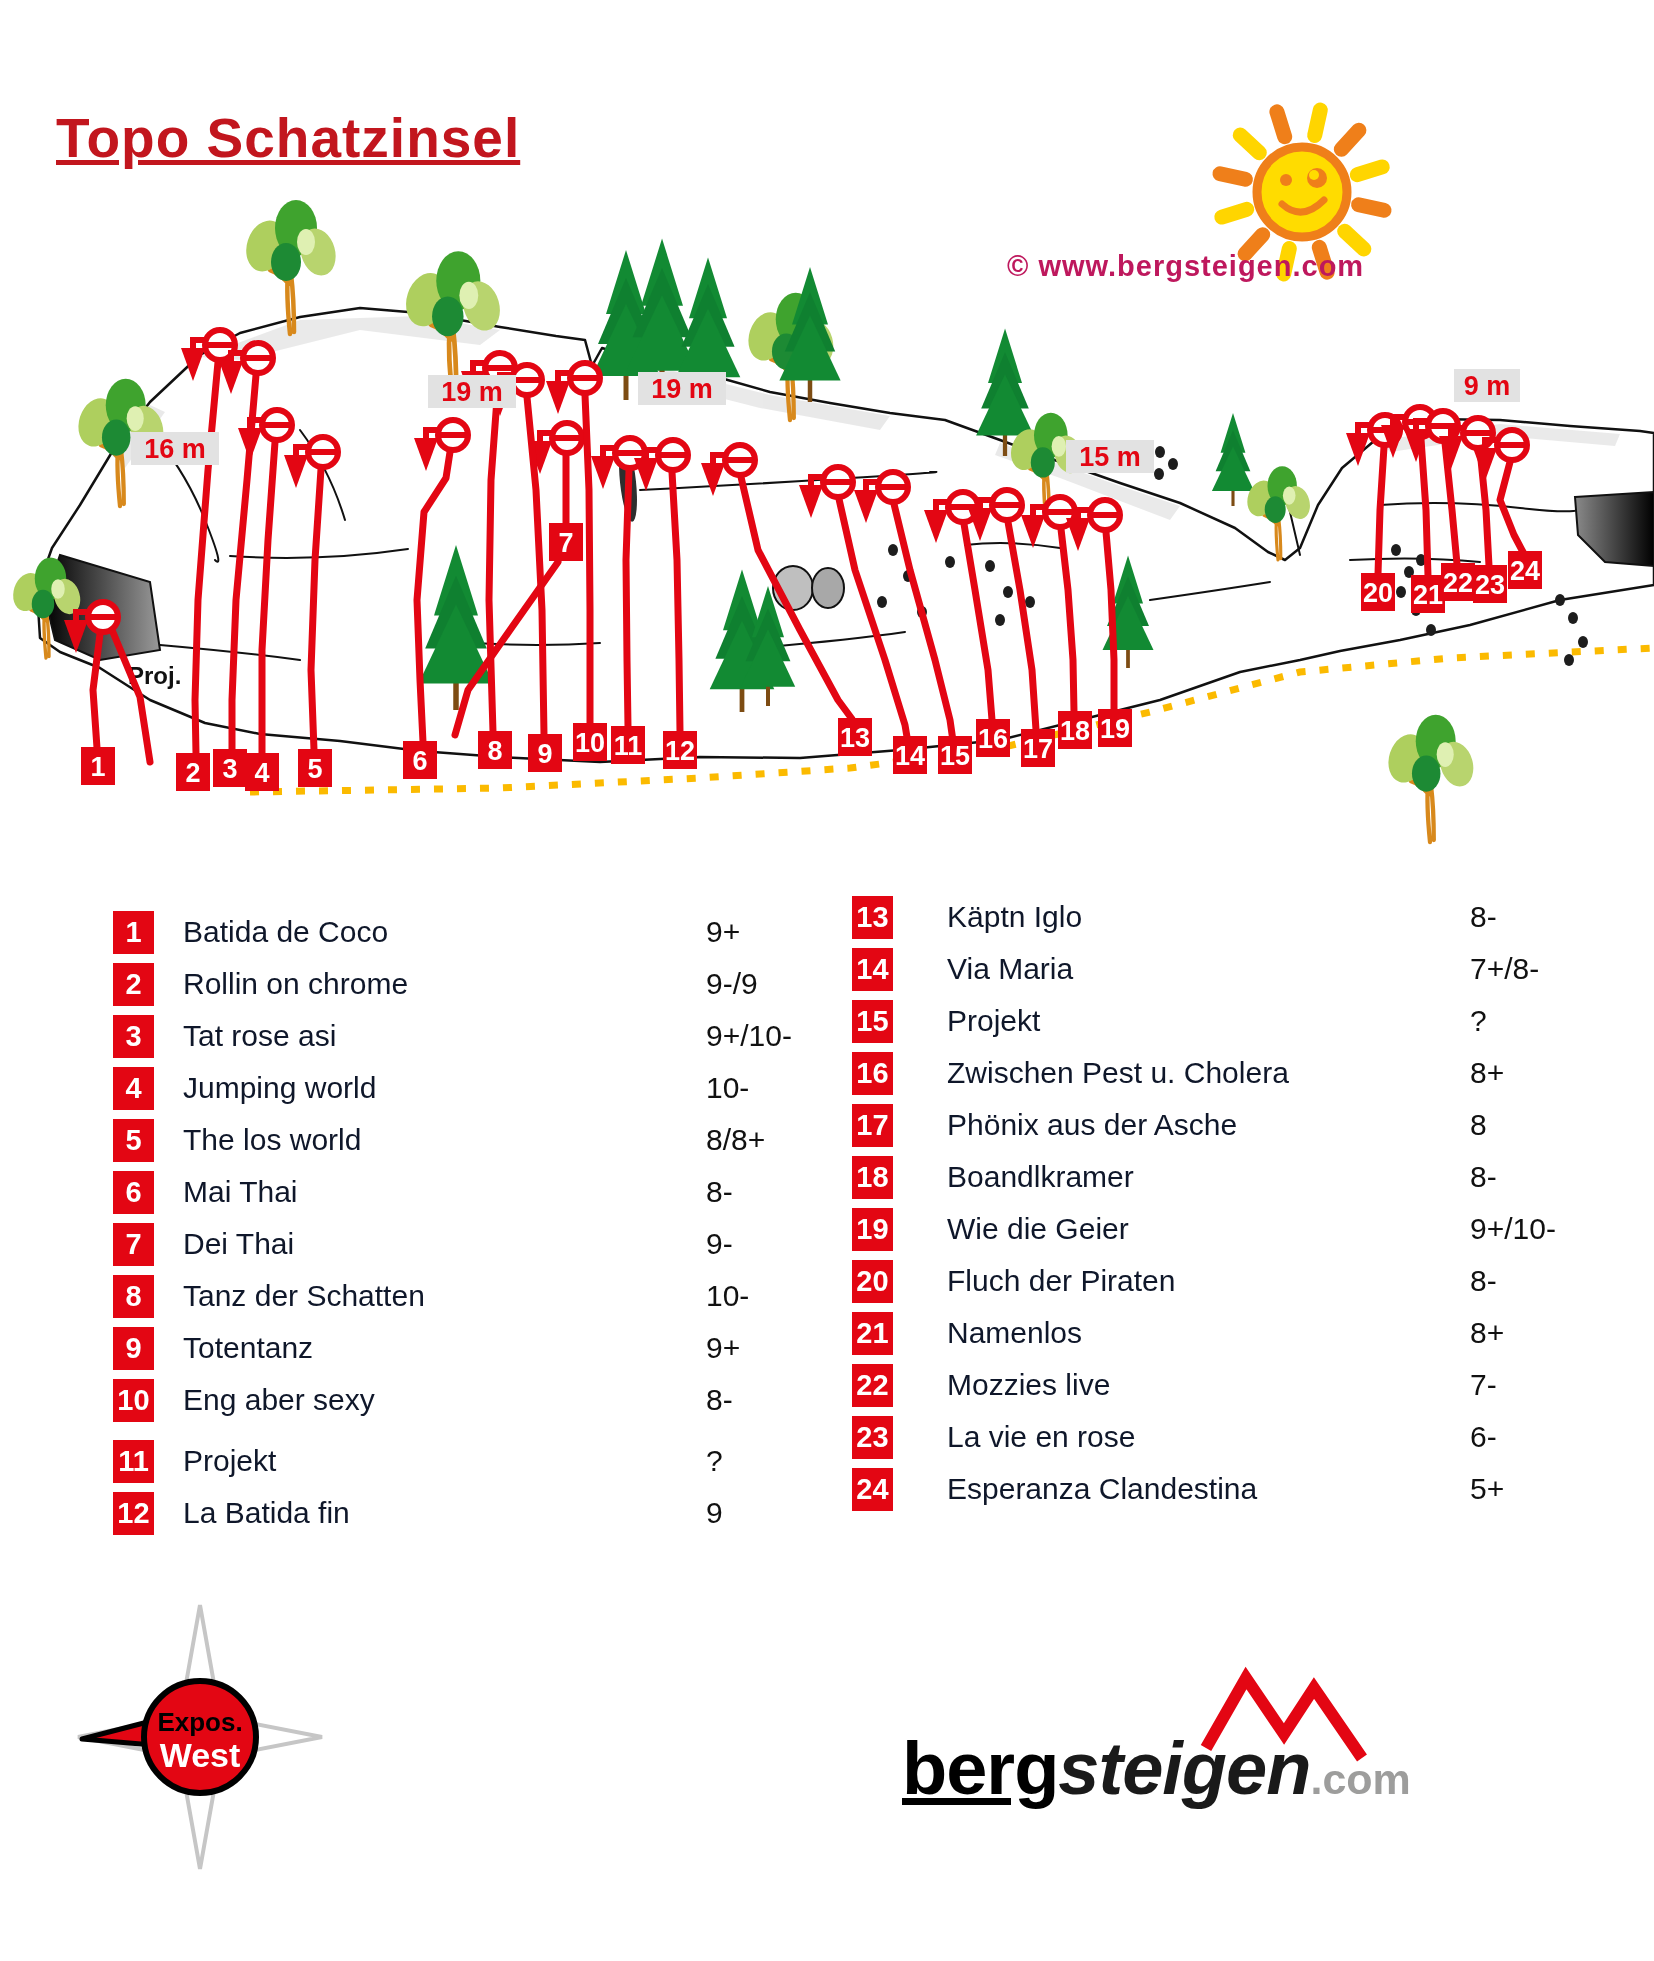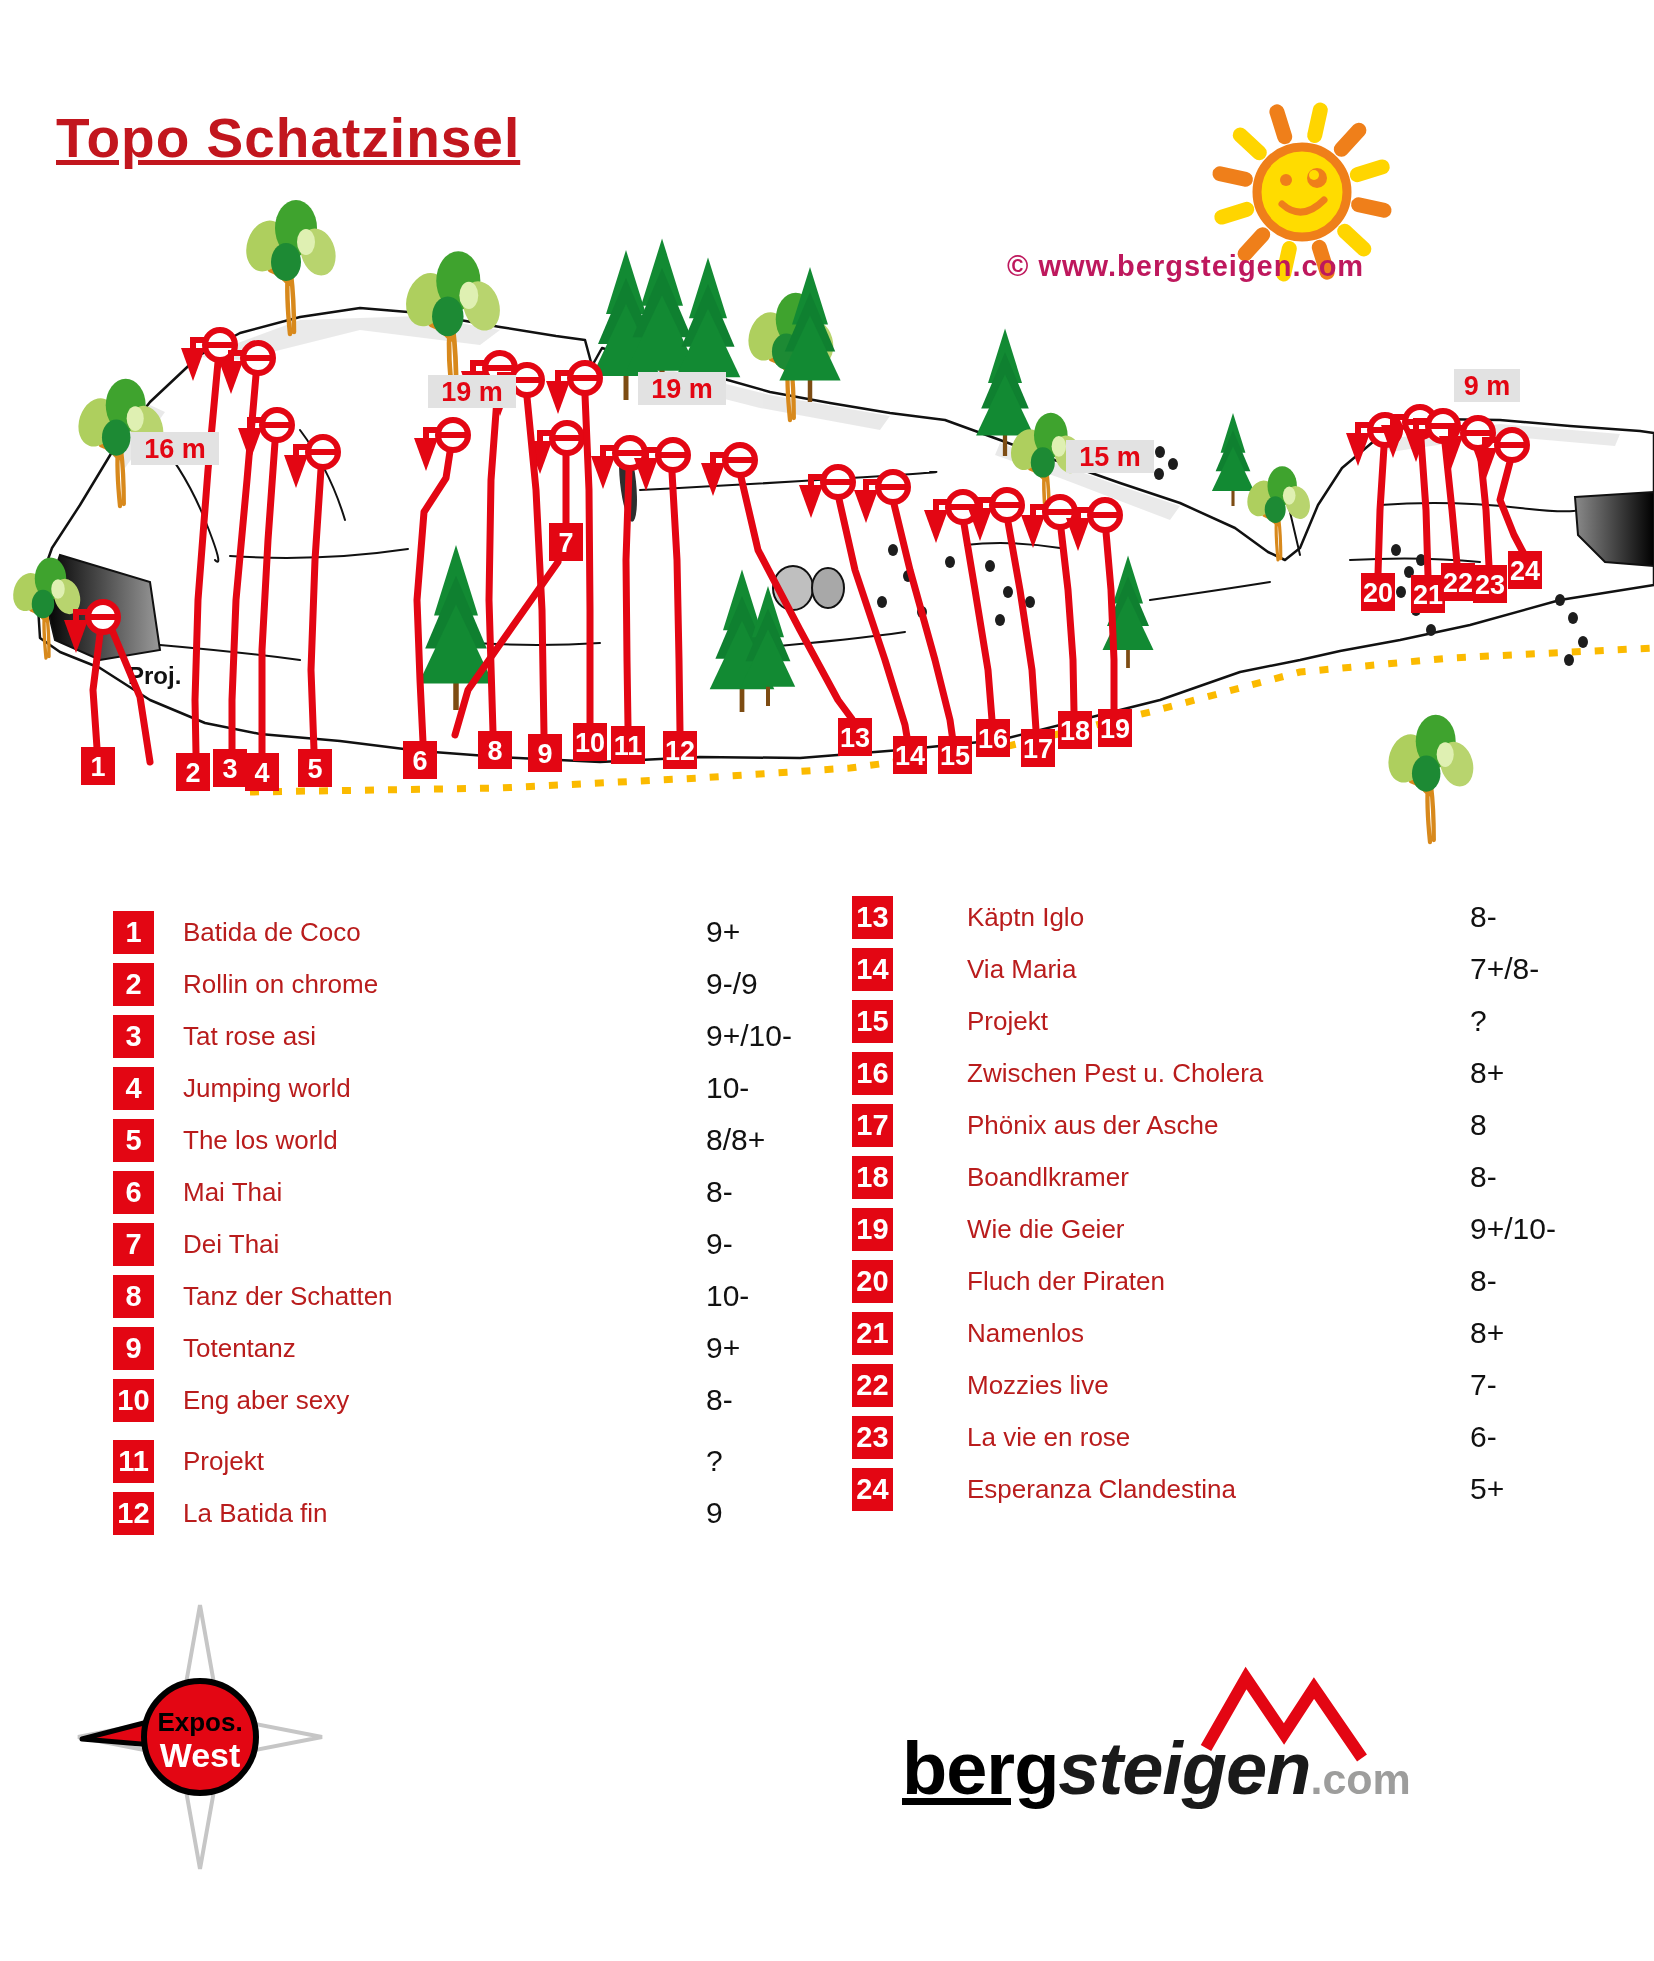--- a/index.html
+++ b/index.html
@@ -6,23 +6,23 @@
   body{width:1654px;height:1961px;position:relative;font-family:"Liberation Sans",sans-serif;overflow:hidden;}
   #title{position:absolute;left:56px;top:106px;margin:0;font-size:55px;font-weight:bold;color:#c2161e;letter-spacing:1px;text-decoration:underline;}
   #topo{position:absolute;left:0;top:0;}
   #copyright{position:absolute;left:1007px;top:250px;font-size:29px;font-weight:bold;color:#be185d;letter-spacing:1px;white-space:nowrap;}
   .col{position:absolute;width:720px;}
   #col-left{left:113px;top:906px;}
   #col-right{left:852px;top:891px;}
   .row{position:relative;height:52px;display:flex;align-items:center;}
   .row.gap{margin-top:9px;}
   .num{width:41px;height:43px;background:#e30613;color:#fff;font-weight:bold;font-size:29px;display:flex;align-items:center;justify-content:center;flex:0 0 41px;}
-  .name{font-size:26px;color:#b91c1c;white-space:nowrap;}
+  .name{font-size:30px;color:#0f172a;white-space:nowrap;}
   #col-left .name{margin-left:29px;}
-  #col-right .name{margin-left:74px;}
+  #col-right .name{margin-left:54px;}
   .grade{position:absolute;font-size:30px;color:#111;white-space:nowrap;}
   #col-left .grade{left:593px;}
   #col-right .grade{left:618px;}
   #compass{position:absolute;left:70px;top:1595px;}
   #logo{position:absolute;left:902px;top:1726px;font-weight:bold;font-size:74px;letter-spacing:-1px;white-space:nowrap;}
   #logo .lg-red{color:#000000;text-decoration:underline;}
   #logo .lg-black{color:#1a1a1a;font-style:italic;}
   #logo .lg-gray{color:#9d9d9c;font-size:43px;letter-spacing:0;text-align:right;}
   #logo-zigzag{position:absolute;left:1198px;top:1664px;}
 </style>

